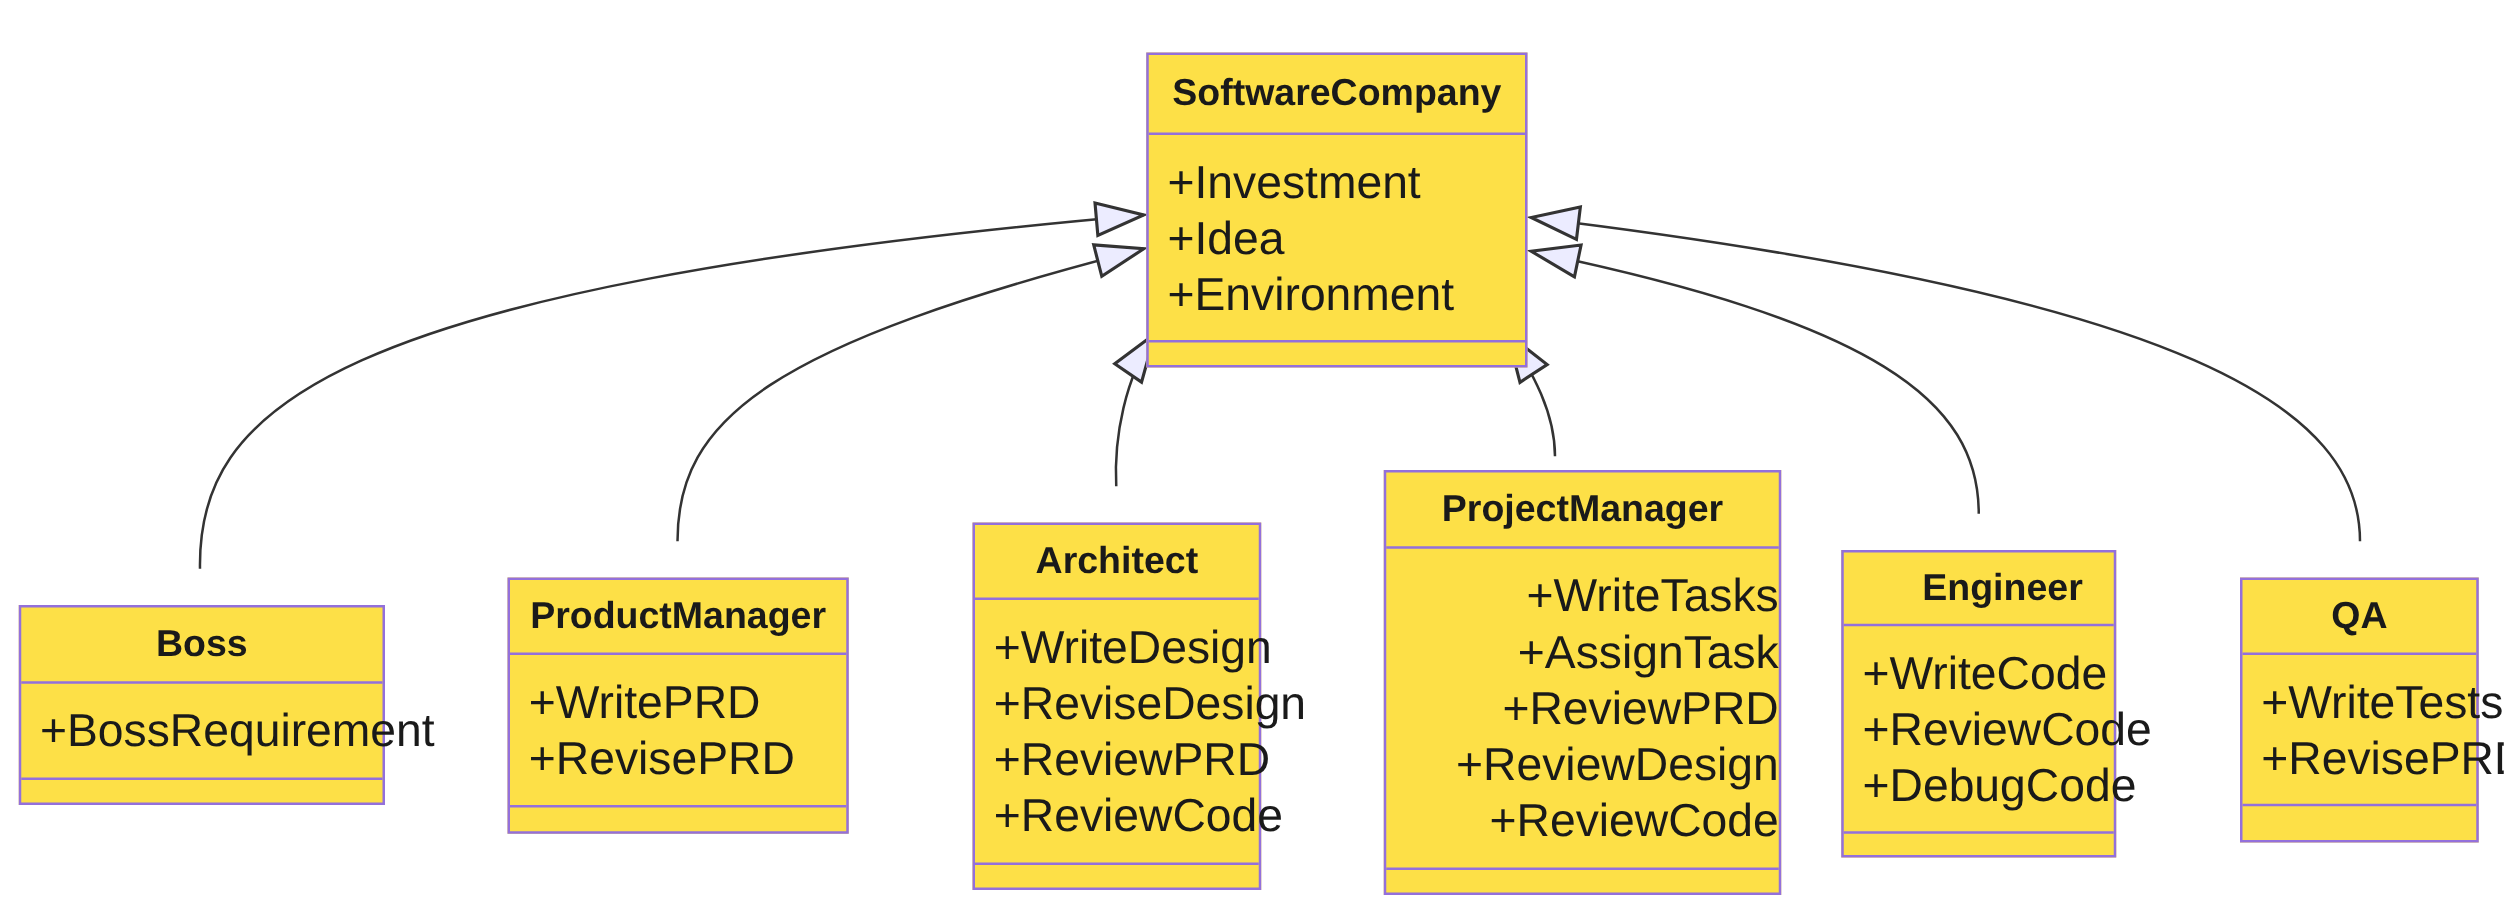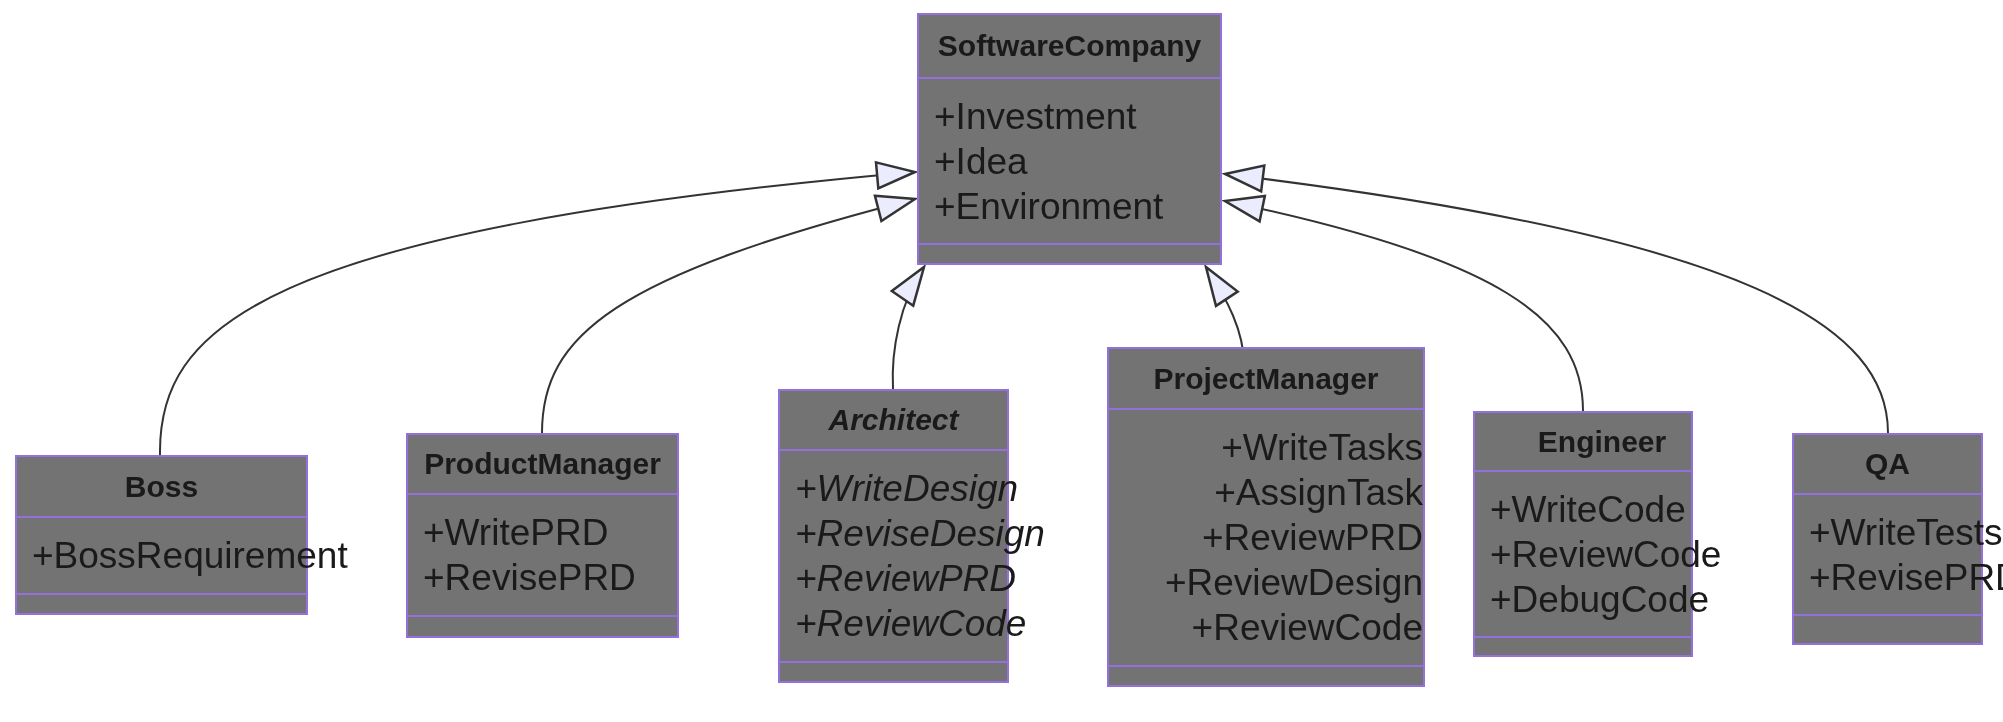--- a/index.html
+++ b/index.html
@@ -18,26 +18,27 @@
   }
   .edges {
     position: absolute;
     left: 0;
     top: 0;
     z-index: 0;
   }
   .cls {
     position: absolute;
     z-index: 1;
-    background: #737373;
+    background: #fde047;
     border: 2px solid #9370DB;
     box-sizing: border-box;
     display: flex;
     flex-direction: column;
     color: #1a1a1a;
+    margin-top: 29px;
   }
   .cls-title {
     display: flex;
     align-items: center;
     justify-content: center;
     font-weight: bold;
     font-size: 30px;
     border-bottom: 2px solid #9370DB;
     box-sizing: border-box;
     flex: 0 0 auto;
@@ -99,21 +100,21 @@
 
   <div class="cls" style="left:406px; top:433px; width:273px; height:205px;">
     <div class="cls-title" style="height:60px;">ProductManager</div>
     <div class="cls-members" style="height:122px;">
       <div class="member">+WritePRD</div>
       <div class="member">+RevisePRD</div>
     </div>
     <div class="cls-methods"></div>
   </div>
 
-  <div class="cls" style="left:778px; top:389px; width:231px; height:294px;font-style:italic;">
+  <div class="cls" style="left:778px; top:389px; width:231px; height:294px;">
     <div class="cls-title" style="height:60px;">Architect</div>
     <div class="cls-members" style="height:212px;">
       <div class="member">+WriteDesign</div>
       <div class="member">+ReviseDesign</div>
       <div class="member">+ReviewPRD</div>
       <div class="member">+ReviewCode</div>
     </div>
     <div class="cls-methods"></div>
   </div>
 

